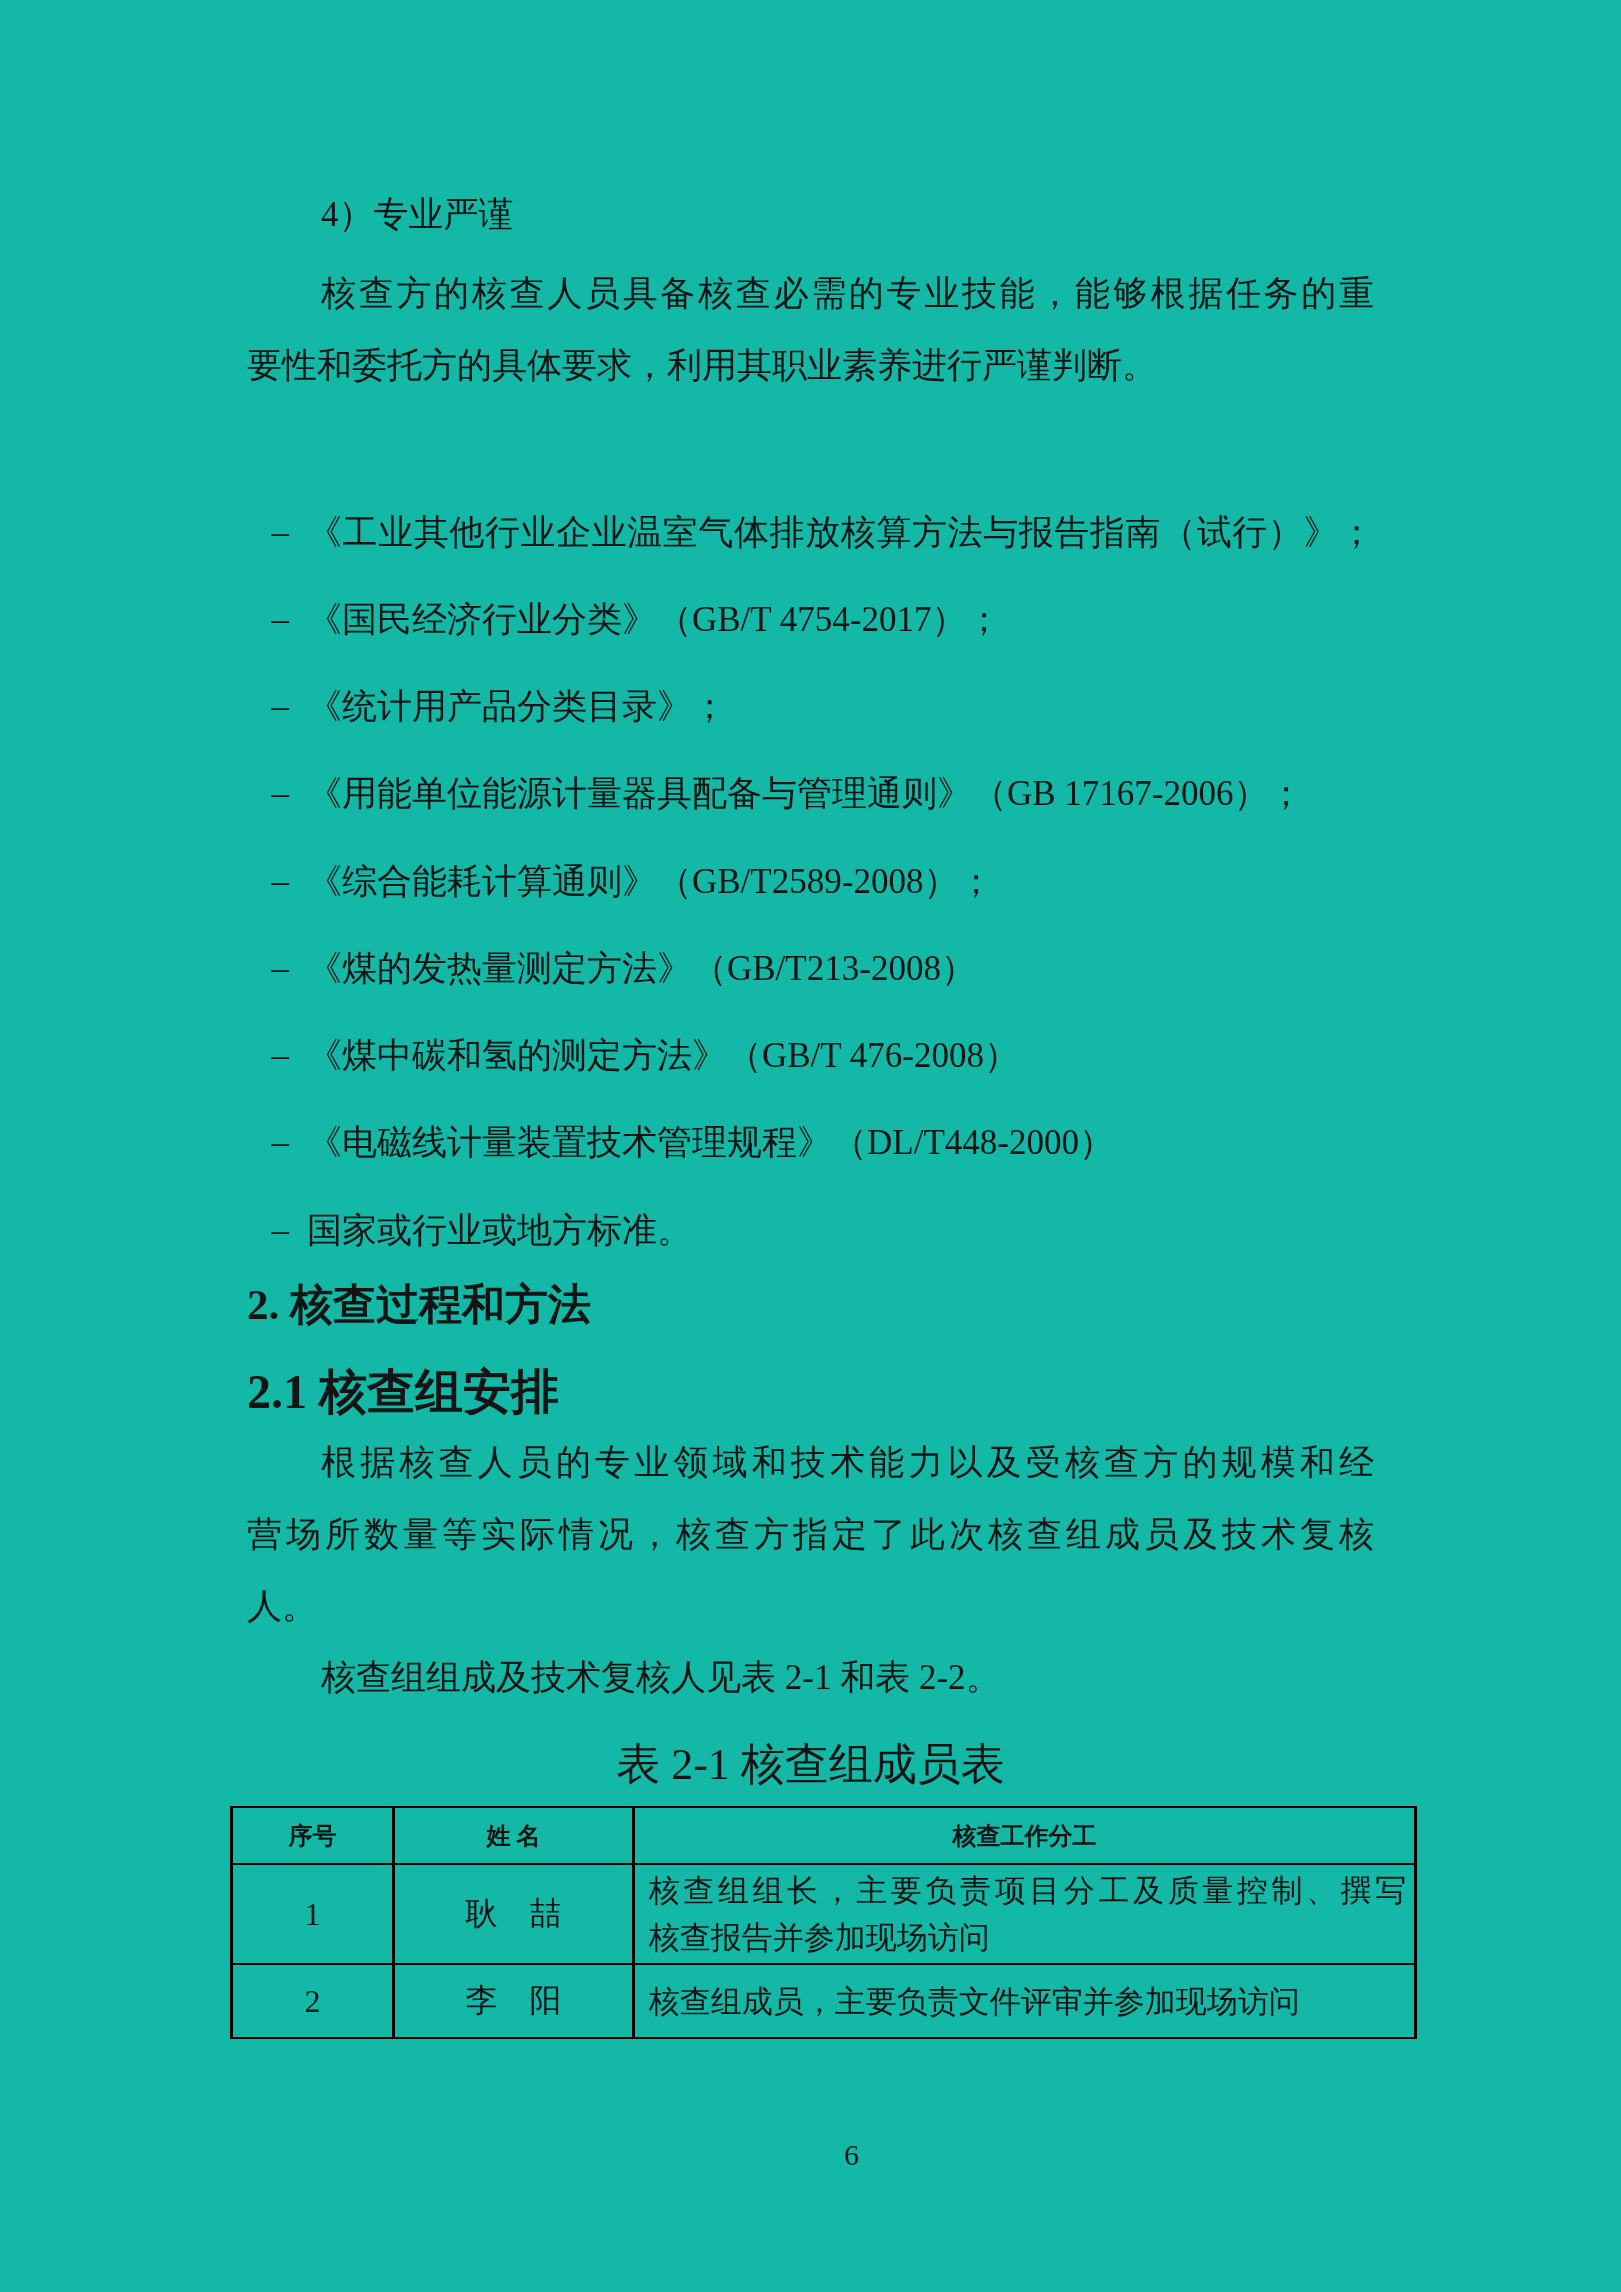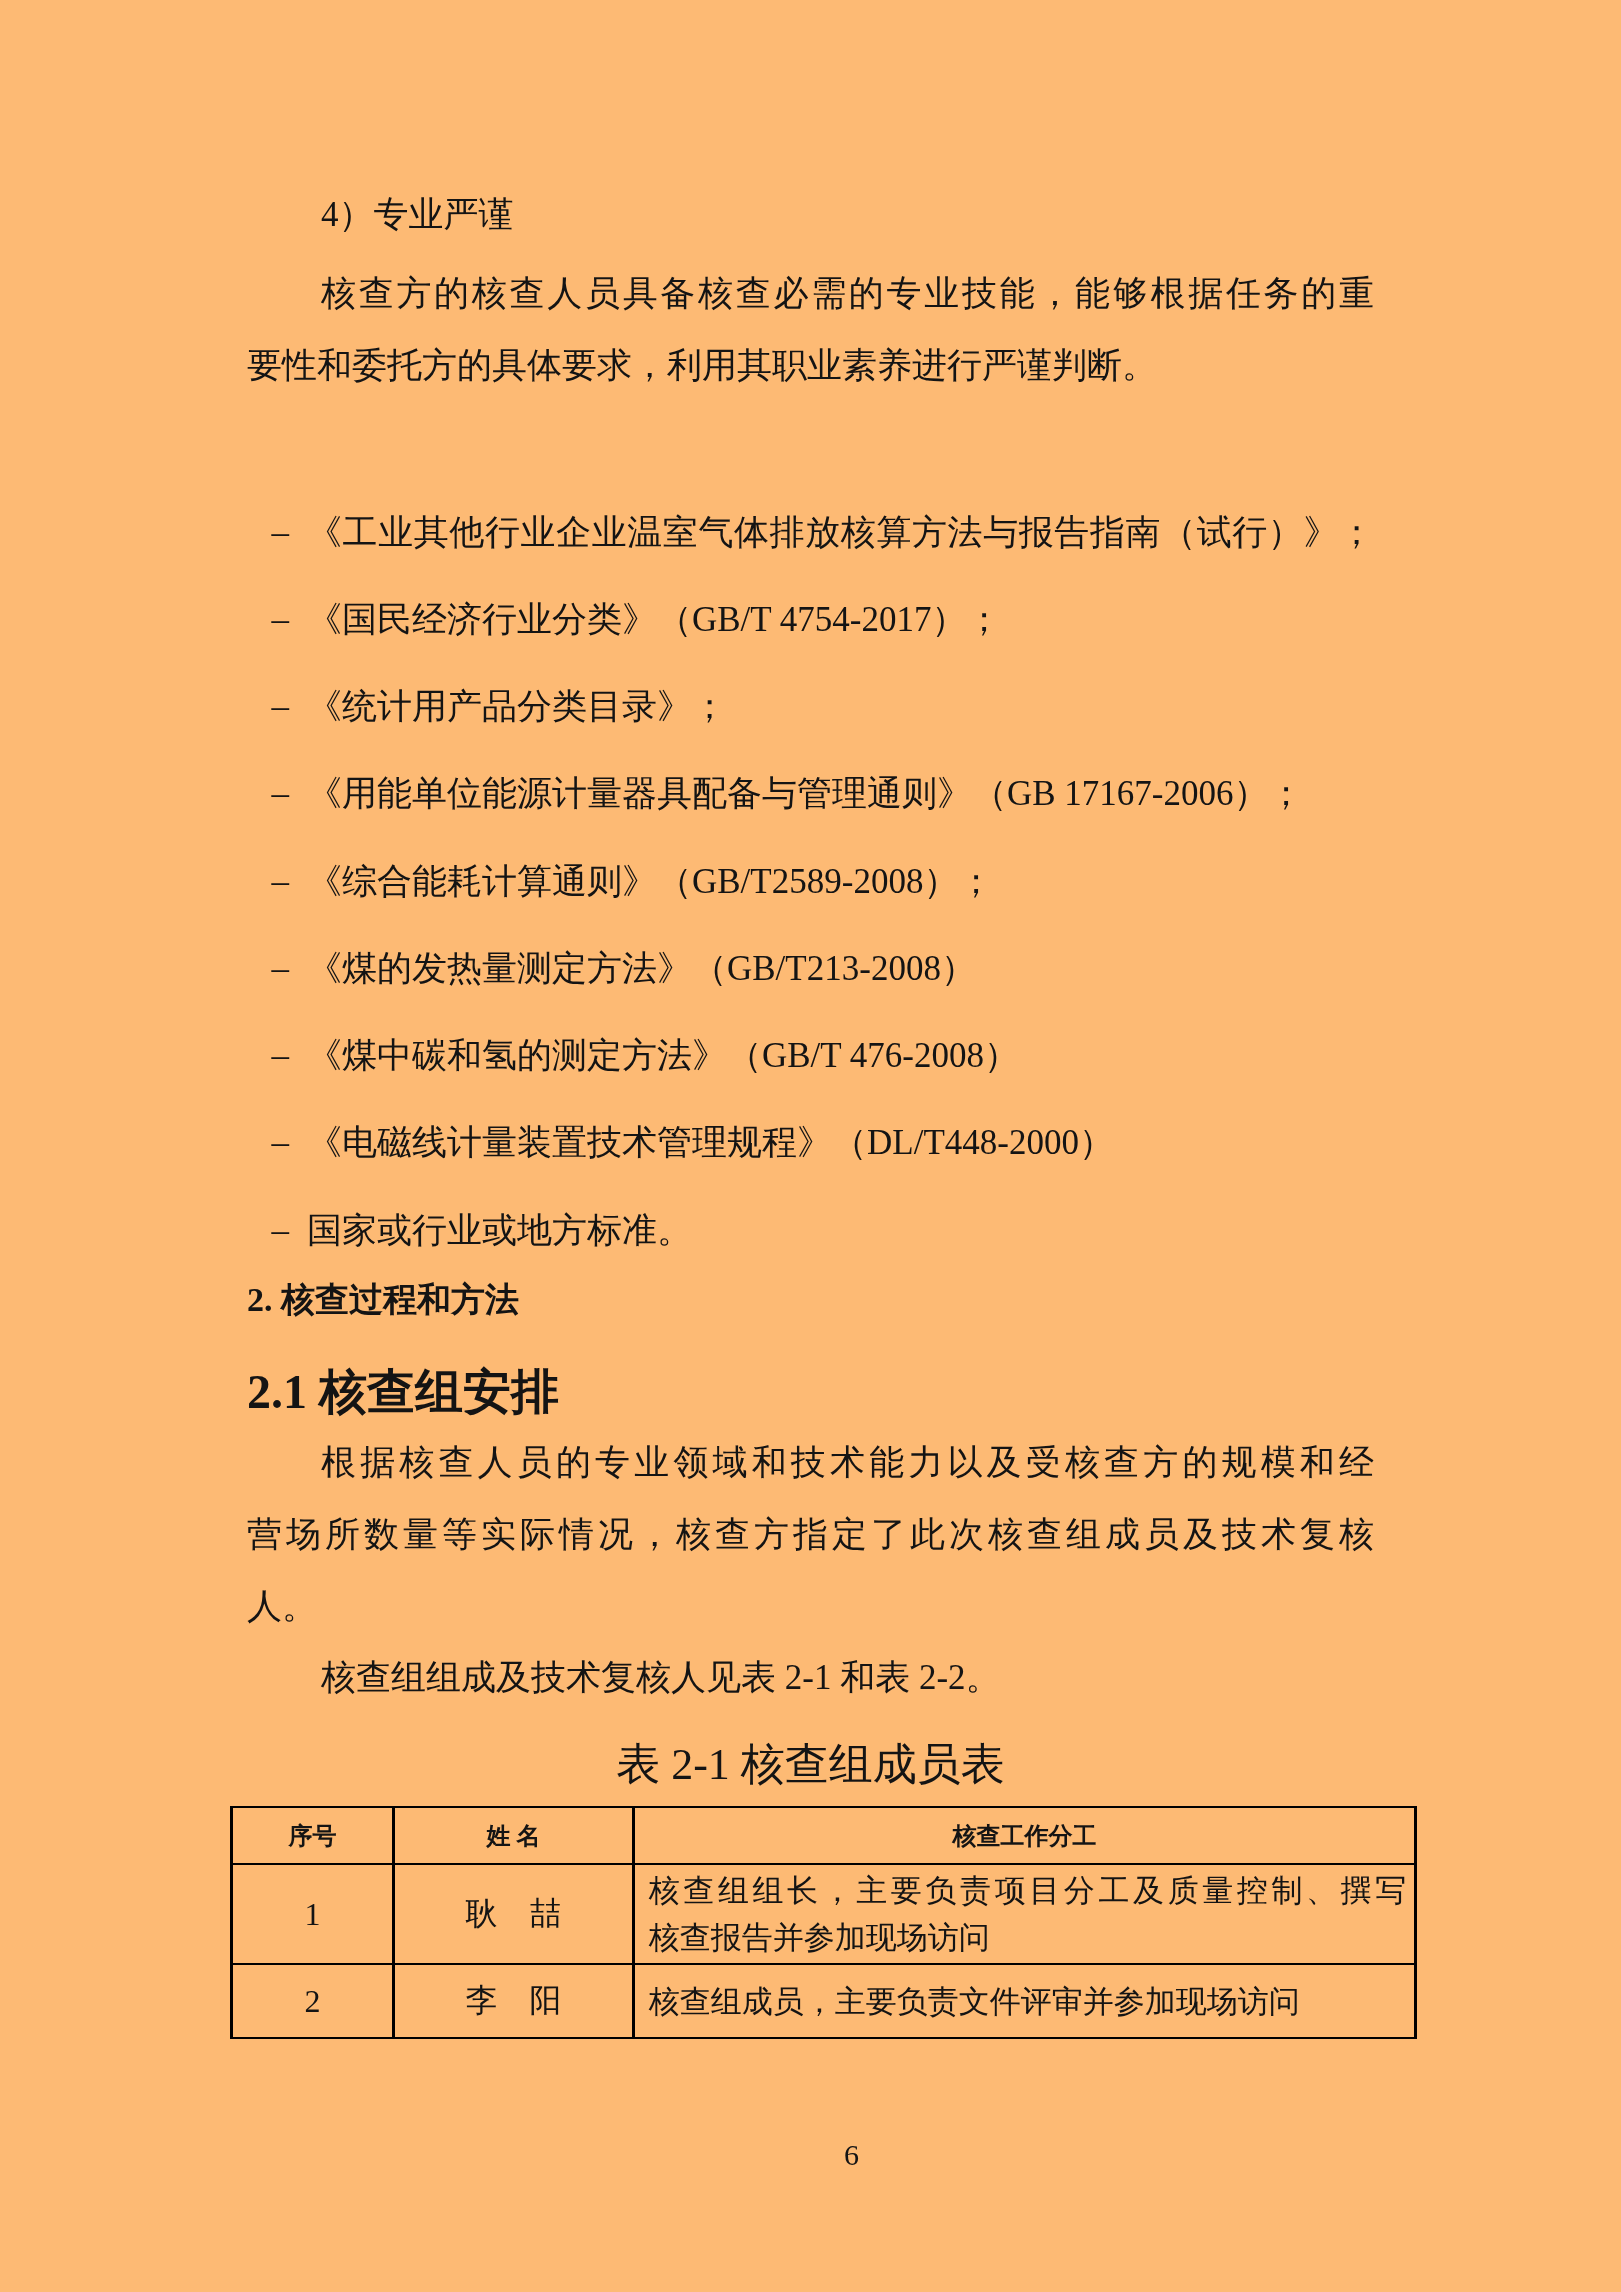--- a/index.html
+++ b/index.html
@@ -1,20 +1,20 @@
 <!DOCTYPE html>
 <html><head>
 <meta charset="utf-8">
 <style>
   html, body { margin: 0; padding: 0; background: #ffffff; }
   .page {
     position: relative;
     width: 1621px;
     height: 2293px;
-    background: #fdba74;
+    background: #14b8a6;
     color: #141414;
     font-family: "Liberation Serif", "DejaVu Serif", serif;
     overflow: hidden;
   }
   .content {
     position: absolute;
     left: 247px;
     top: 0;
     width: 1127px;
     height: 100%;
@@ -38,21 +38,21 @@
   .ref .dash {
     position: absolute;
     left: 24.5px;
     top: 0;
   }
   .ref .txt { display: block; margin-left: 60px; }
   .ref.fill .txt { text-align: justify; text-align-last: justify; }
   .h2 {
     position: absolute;
     left: 0;
-    font-size: 34px;
+    font-size: 43px;
     font-weight: 700;
     line-height: 1.15;
   }
   .h3 {
     position: absolute;
     left: 0;
     font-size: 48px;
     font-weight: 700;
     line-height: 1.15;
   }

